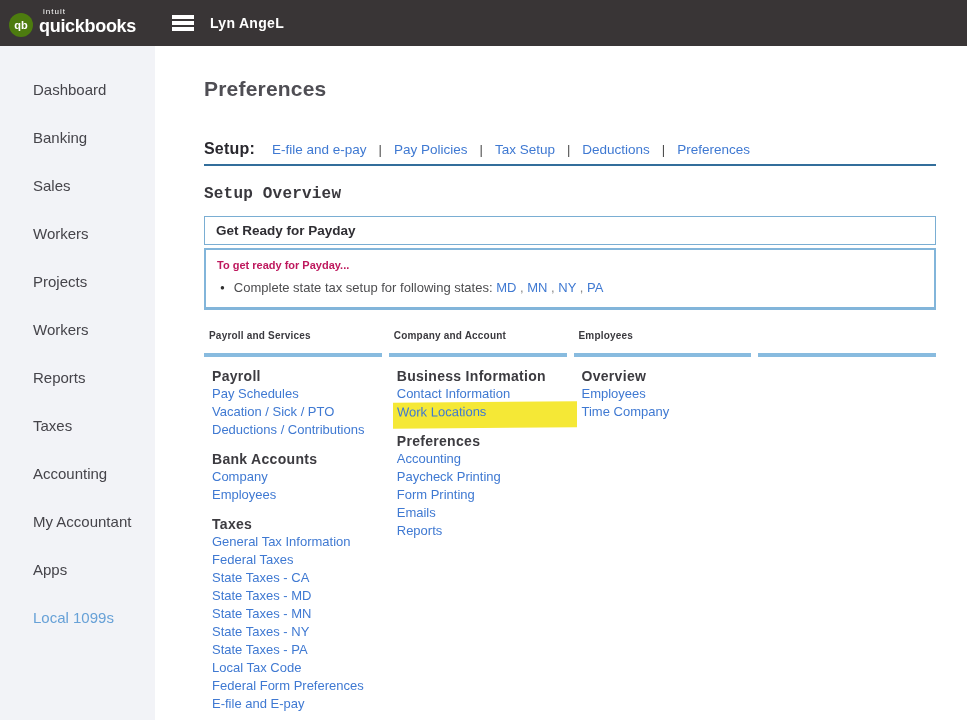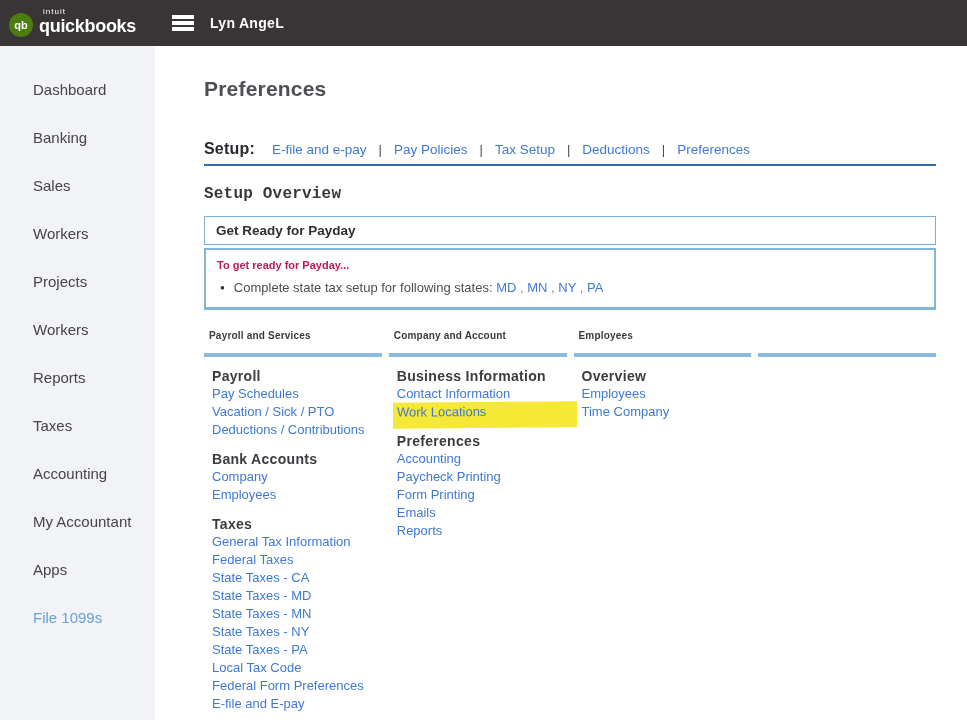--- a/index.html
+++ b/index.html
@@ -122,21 +122,21 @@
     <div class="side-item">Banking</div>
     <div class="side-item">Sales</div>
     <div class="side-item">Workers</div>
     <div class="side-item">Projects</div>
     <div class="side-item">Workers</div>
     <div class="side-item">Reports</div>
     <div class="side-item">Taxes</div>
     <div class="side-item">Accounting</div>
     <div class="side-item">My Accountant</div>
     <div class="side-item">Apps</div>
-    <div class="side-item accent">File 1099s</div>
+    <div class="side-item accent">Local 1099s</div>
   </div>
 
 <div class="main">
   <h1 class="title">Preferences</h1>
 
   <div class="setup-row">
     <span class="setup-label">Setup:</span>
     <span id="setup-links"><a>E-file and e-pay</a><span class="pipe">|</span><a>Pay Policies</a><span class="pipe">|</span><a>Tax Setup</a><span class="pipe">|</span><a>Deductions</a><span class="pipe">|</span><a>Preferences</a></span>
   </div>
   <div class="rule"></div>

